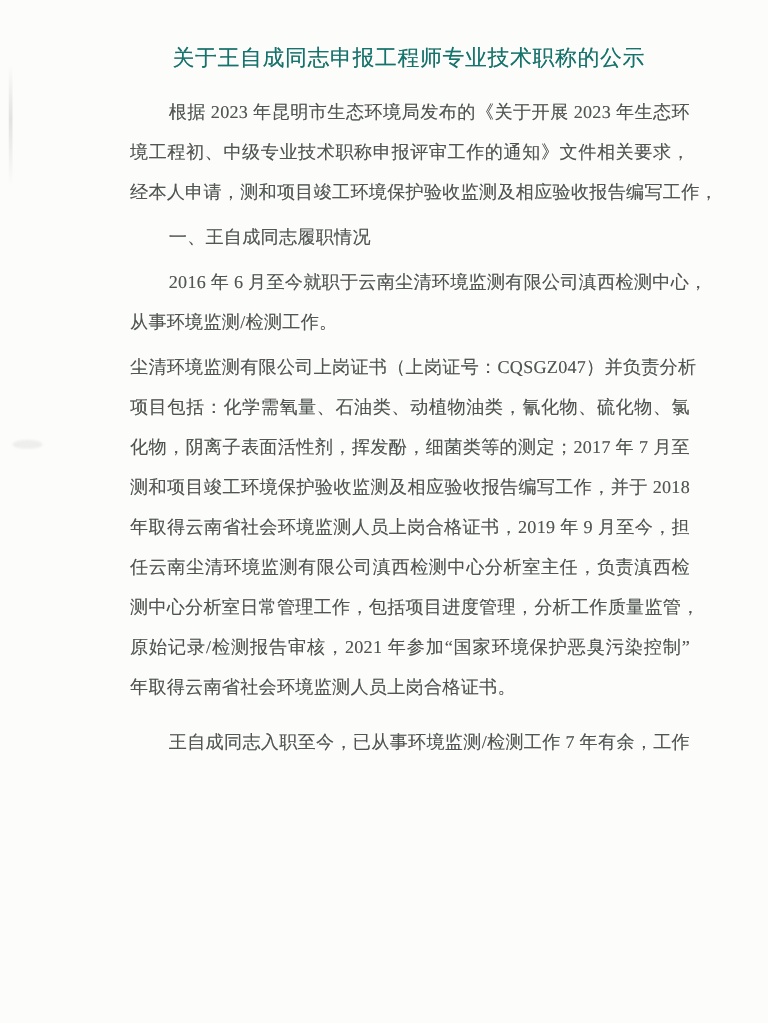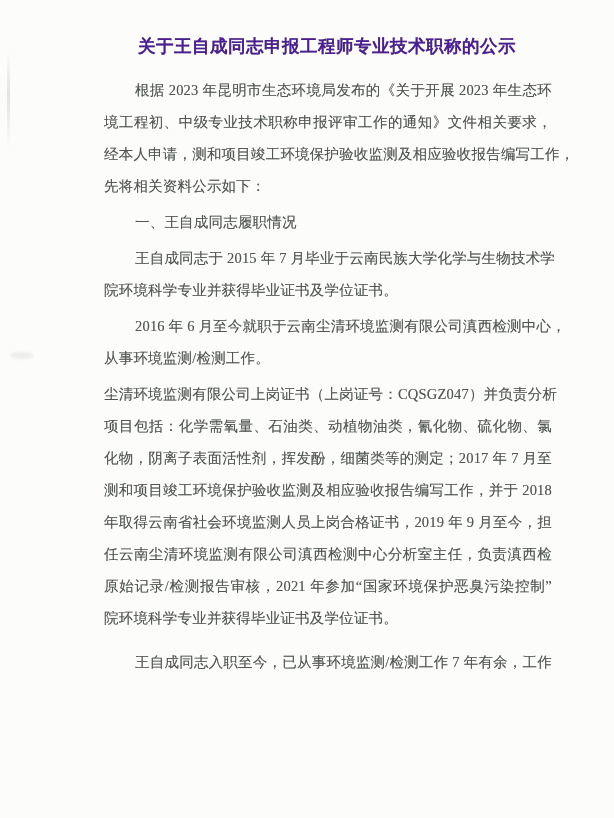--- a/index.html
+++ b/index.html
@@ -19,26 +19,26 @@
   }
   .content {
     position: absolute;
     left: 88px;
     top: 33px;
     width: 464px;
   }
   .title {
     margin: 0 0 15px 14px;
     font-size: 17.5px;
-    font-weight: bold;
+    font-weight: normal;
     line-height: 26px;
     text-align: center;
     letter-spacing: 0.5px;
     white-space: nowrap;
-    color: #4c1d95;
+    color: #0f766e;
     text-shadow: 0 0 0.5px rgba(66, 71, 68, 0.55);
   }
   .para {
     margin: 0 0 4px 16px;
   }
   .para.spaced {
     margin-top: 12px;
   }
   .line {
     font-size: 14.5px;
@@ -83,41 +83,37 @@
 <div class="page">
   <div class="artifact-line"></div>
   <div class="artifact-smudge"></div>
   <div class="content">
     <h1 class="title">关于王自成同志申报工程师专业技术职称的公示</h1>
     <div id="paragraphs">
         <div class="para">
           <div class="line indent fill">根据 2023 年昆明市生态环境局发布的《关于开展 2023 年生态环</div>
           <div class="line fill">境工程初、中级专业技术职称申报评审工作的通知》文件相关要求，</div>
           <div class="line fill">经本人申请，测和项目竣工环境保护验收监测及相应验收报告编写工作，</div>
-          <div class="line">先将相关资料公示如下：</div>
         </div>
         <div class="para">
           <div class="line indent">一、王自成同志履职情况</div>
-        </div>
-        <div class="para">
-          <div class="line indent fill">王自成同志于 2015 年 7 月毕业于云南民族大学化学与生物技术学</div>
-          <div class="line">院环境科学专业并获得毕业证书及学位证书。</div>
         </div>
         <div class="para">
           <div class="line indent fill">2016 年 6 月至今就职于云南尘清环境监测有限公司滇西检测中心，</div>
           <div class="line">从事环境监测/检测工作。</div>
         </div>
         <div class="para">
           <div class="line fill">尘清环境监测有限公司上岗证书（上岗证号：CQSGZ047）并负责分析</div>
           <div class="line fill">项目包括：化学需氧量、石油类、动植物油类，氰化物、硫化物、氯</div>
           <div class="line fill">化物，阴离子表面活性剂，挥发酚，细菌类等的测定；2017 年 7 月至</div>
           <div class="line fill">测和项目竣工环境保护验收监测及相应验收报告编写工作，并于 2018</div>
           <div class="line fill">年取得云南省社会环境监测人员上岗合格证书，2019 年 9 月至今，担</div>
           <div class="line fill">任云南尘清环境监测有限公司滇西检测中心分析室主任，负责滇西检</div>
+          <div class="line fill">测中心分析室日常管理工作，包括项目进度管理，分析工作质量监管，</div>
           <div class="line fill">原始记录/检测报告审核，2021 年参加“国家环境保护恶臭污染控制”</div>
-          <div class="line">院环境科学专业并获得毕业证书及学位证书。</div>
+          <div class="line">年取得云南省社会环境监测人员上岗合格证书。</div>
         </div>
         <div class="para spaced">
           <div class="line indent fill">王自成同志入职至今，已从事环境监测/检测工作 7 年有余，工作</div>
         </div>
       </div>
   </div>
 </div>
 
 </body></html>

